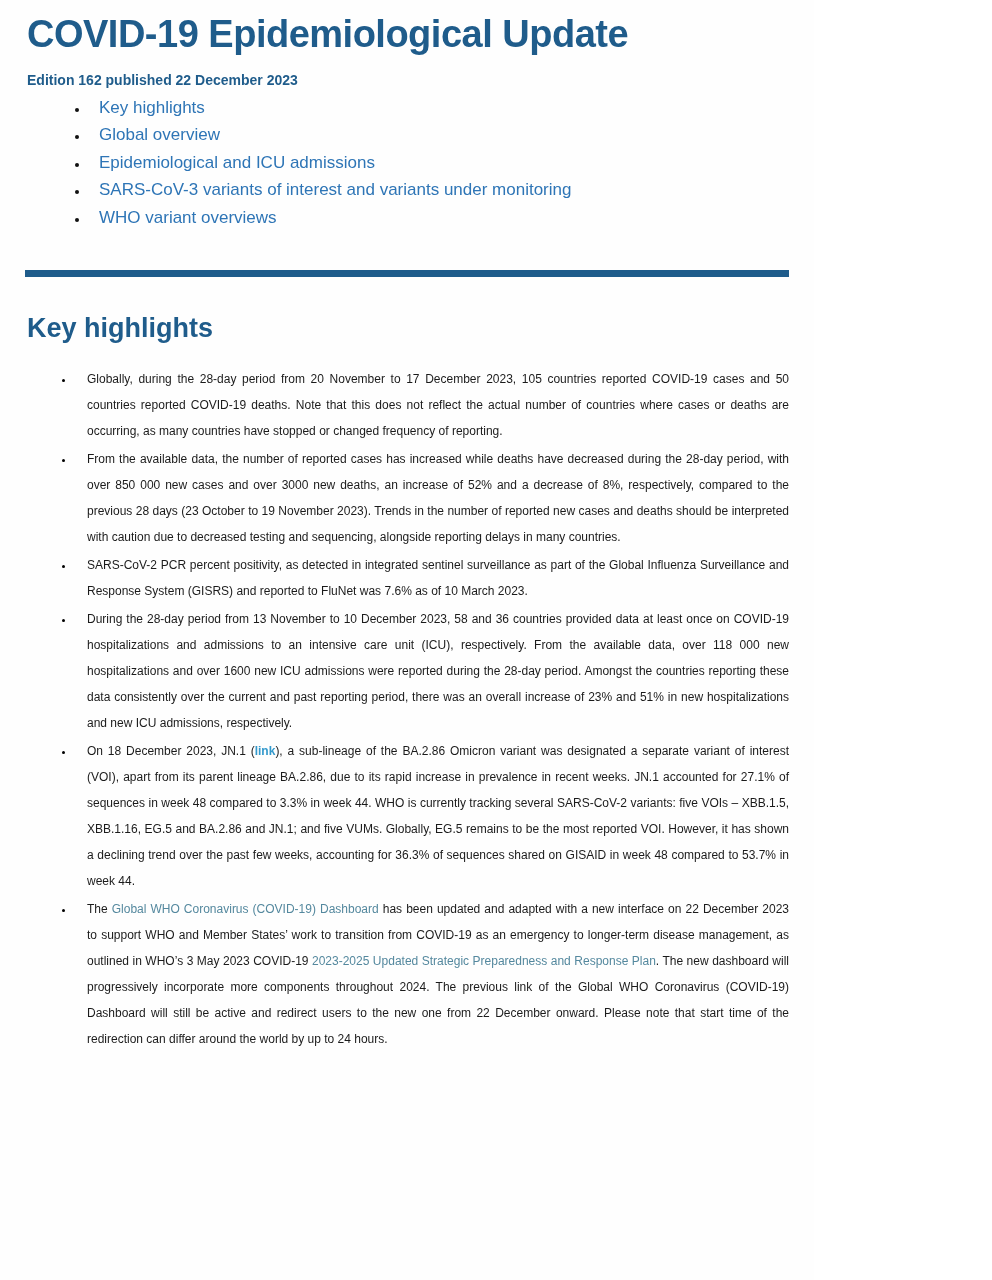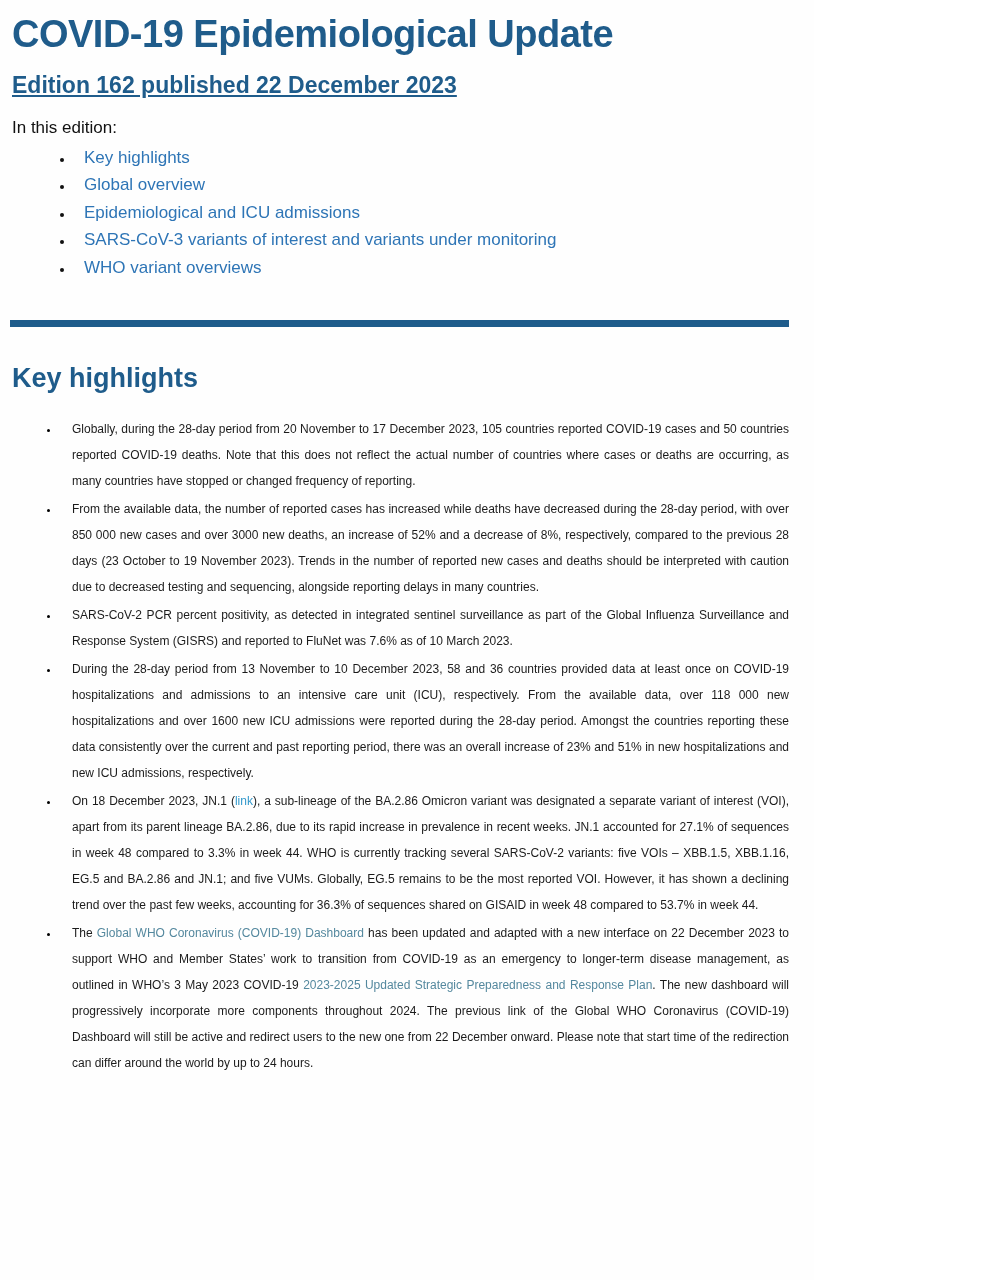--- a/index.html
+++ b/index.html
@@ -11,37 +11,36 @@
     width: 992px;
     height: 1280px;
     overflow: hidden;
     font-family: "Liberation Sans", "DejaVu Sans", sans-serif;
     color: #1b1b1b;
   }
   .page {
     box-sizing: border-box;
     width: 814px;
     height: 1280px;
-    padding: 12px 25px 0 12px;
+    padding: 12px 25px 0 27px;
     background: #fefefe;
   }
   h1.title {
     margin: 0;
     font-size: 38px;
     line-height: 1.18;
     font-weight: 700;
     color: var(--title-blue, #1F5C8B);
     letter-spacing: -0.5px;
   }
   p.edition {
     margin: 15px 0 0 0;
-    font-size: 23px;
+    font-size: 14px;
     font-weight: 700;
     color: var(--title-blue, #1F5C8B);
-    text-decoration: underline;
   }
   p.intro {
     margin: 19px 0 0 0;
     font-size: 17px;
     color: #111111;
   }
   ul.toc {
     margin: 6px 0 0 0;
     padding: 0 0 0 62px;
     list-style: disc;
@@ -76,33 +75,32 @@
   }
   ul.bullets li {
     font-size: 12px;
     line-height: 26px;
     text-align: justify;
     padding-left: 12px;
     margin: 0 0 2px 0;
     color: #1b1b1b;
   }
   ul.bullets li::marker { font-size: 11px; color: #000; }
-  a.lnk-sky  { color: var(--link-sky, #3399CC);  text-decoration: none; cursor: pointer; }
+  a.lnk-sky  { color: var(--link-sky, #3399CC);  text-decoration: none; cursor: pointer; font-weight: bold; }
   a.lnk-teal { color: var(--link-teal, #54889E); text-decoration: none; cursor: pointer; }
 </style>
 </head>
 <body>
 
 <div class="page">
 
   <h1 class="title">COVID-19 Epidemiological Update</h1>
 
   <p class="edition">Edition 162 published 22 December 2023</p>
 
-  <p class="intro">In this edition:</p>
 
   <ul class="toc" id="toc-list">
       <li><a href="#">Key highlights</a></li>
       <li><a href="#">Global overview</a></li>
       <li><a href="#">Epidemiological and ICU admissions</a></li>
       <li><a href="#">SARS-CoV-3 variants of interest and variants under monitoring</a></li>
       <li><a href="#">WHO variant overviews</a></li>
     </ul>
 
   <div class="divider"></div>

